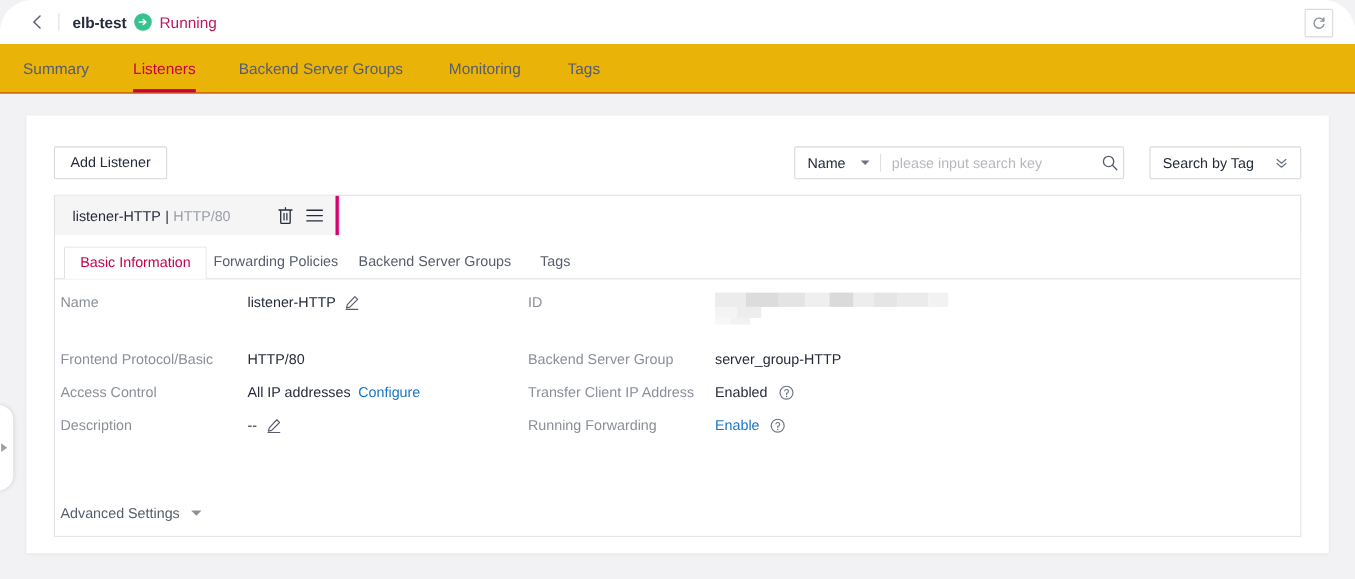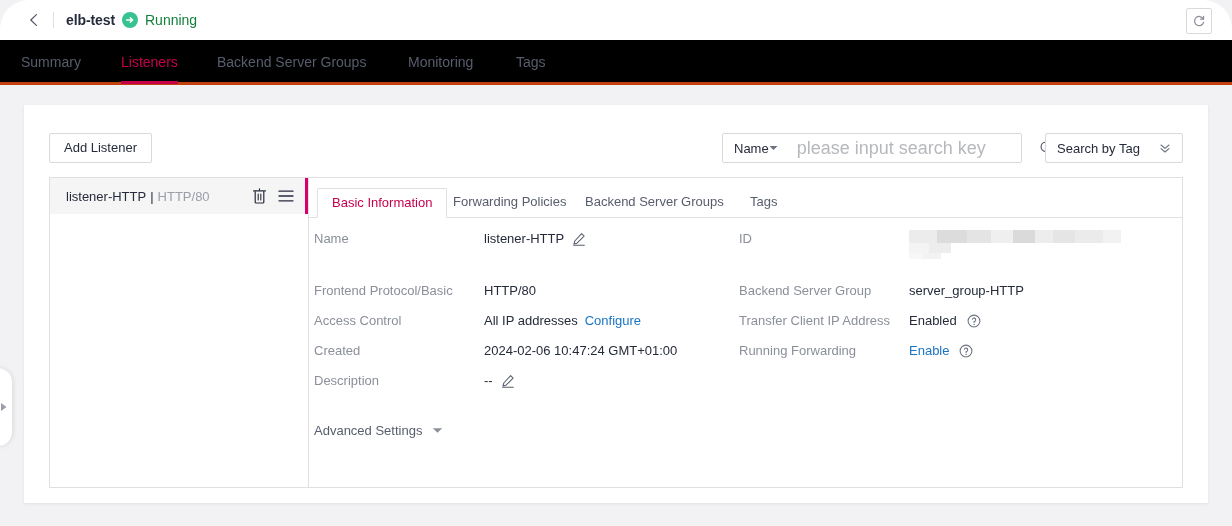--- a/index.html
+++ b/index.html
@@ -30,34 +30,34 @@
     font-size: 14px; font-weight: bold; color: #252b3a; letter-spacing: -0.1px;
   }
   .status-icon {
     position: absolute; left: 122px; top: 12px;
     width: 16px; height: 16px; border-radius: 50%;
     background: #37c390; display: flex; align-items: center; justify-content: center;
   }
   .status-icon svg { display: block; }
   .status-text {
     position: absolute; left: 145px; top: 12px;
-    font-size: 14px; color: #15803d;
+    font-size: 14px; color: #be185d;
   }
   .refresh-btn {
     position: absolute; right: 20px; top: 8px;
     width: 26px; height: 26px; border: 1px solid #d9d9d9; background: #fff;
     border-radius: 2px; cursor: pointer;
     display: flex; align-items: center; justify-content: center;
   }
   .refresh-btn svg { display:block; }
 
   
   .tabbar {
     position: absolute; left: 0; top: 40px; width: 1232px; height: 45px;
-    background: #000000; border-bottom: 3px solid #c2410c;
+    background: #eab308; border-bottom: 1px solid #c2410c;
   }
   .tabbar .tab {
     position: absolute; top: 0; height: 44px; line-height: 44px;
     font-size: 14px; color: #575d6c; cursor: pointer; white-space: nowrap;
   }
   .tabbar .tab.active { color: #c7004c; }
   .tabbar .tab.active::after {
     content: ""; position: absolute; left: 0; right: 0; bottom: 0;
     height: 3px; background: #c7004c;
   }
@@ -97,21 +97,21 @@
     display: flex; align-items: center;
   }
   .search-select {
     width: 100px; height: 28px; display: flex; align-items: center;
     justify-content: space-between; padding: 0 9px 0 11px;
     font-size: 13px; color: #252b3a; cursor: pointer;
   }
   .search-sep { width: 1px; height: 16px; background: #e0e0e0; }
   .search-input {
     flex: 1; border: none; outline: none; height: 28px;
-    padding: 0 10px; font-size: 18px; color: #252b3a;
+    padding: 0 10px; font-size: 13px; color: #252b3a;
     font-family: "Liberation Sans", sans-serif; background: transparent;
   }
   .search-input::placeholder { color: #b6b8bd; }
   .search-icon-box {
     width: 34px; height: 28px; display: flex;
     align-items: center; justify-content: center; cursor: pointer;
   }
   .tag-btn {
     position: absolute; right: 25px; top: 28px;
     height: 30px; width: 138px;
@@ -119,20 +119,21 @@
     display: flex; align-items: center; justify-content: space-between;
     padding: 0 11px; font-size: 13px; color: #252b3a; cursor: pointer;
   }
 
   
   .body-split {
     position: absolute; left: 25px; top: 72px;
     width: 1134px; height: 311px;
     border: 1px solid #e0e0e0;
     display: flex;
+    flex-direction: column;
   }
   .listener-list {
     width: 259px; border-right: 1px solid #e0e0e0;
     background: #ffffff; position: relative;
   }
   .listener-item {
     position: relative; height: 36px; display: flex; align-items: center;
     background: #f5f5f6; cursor: pointer; padding: 0 10px 0 16px;
   }
   .listener-item .li-name { font-size: 13px; color: #252b3a; }
@@ -328,24 +329,20 @@
           </div>
 
           <div class="info-row">
             <span class="info-label">Access Control</span>
             <span class="info-value">
               <span>All IP addresses</span>
               <span class="link-cfg">Configure</span>
             </span>
           </div>
 
-          <div class="info-row">
-            <span class="info-label">Created</span>
-            <span class="info-value">2024-02-06 10:47:24 GMT+01:00</span>
-          </div>
 
           <div class="info-row">
             <span class="info-label">Description</span>
             <span class="info-value">
               <span>--</span>
               <span class="edit-icon">
                 <svg width="14" height="14" viewBox="0 0 14 14" aria-hidden="true">
                   <path d="M9.6 1.6 L12.1 4.1 L5.0 11.2 L2.0 12.0 L2.8 9.0 Z" fill="none" stroke="#575d6c" stroke-width="1.05" stroke-linejoin="round"></path>
                   <path d="M1.6 13.2 H12.3" stroke="#575d6c" stroke-width="1.05" stroke-linecap="round"></path>
                 </svg>

